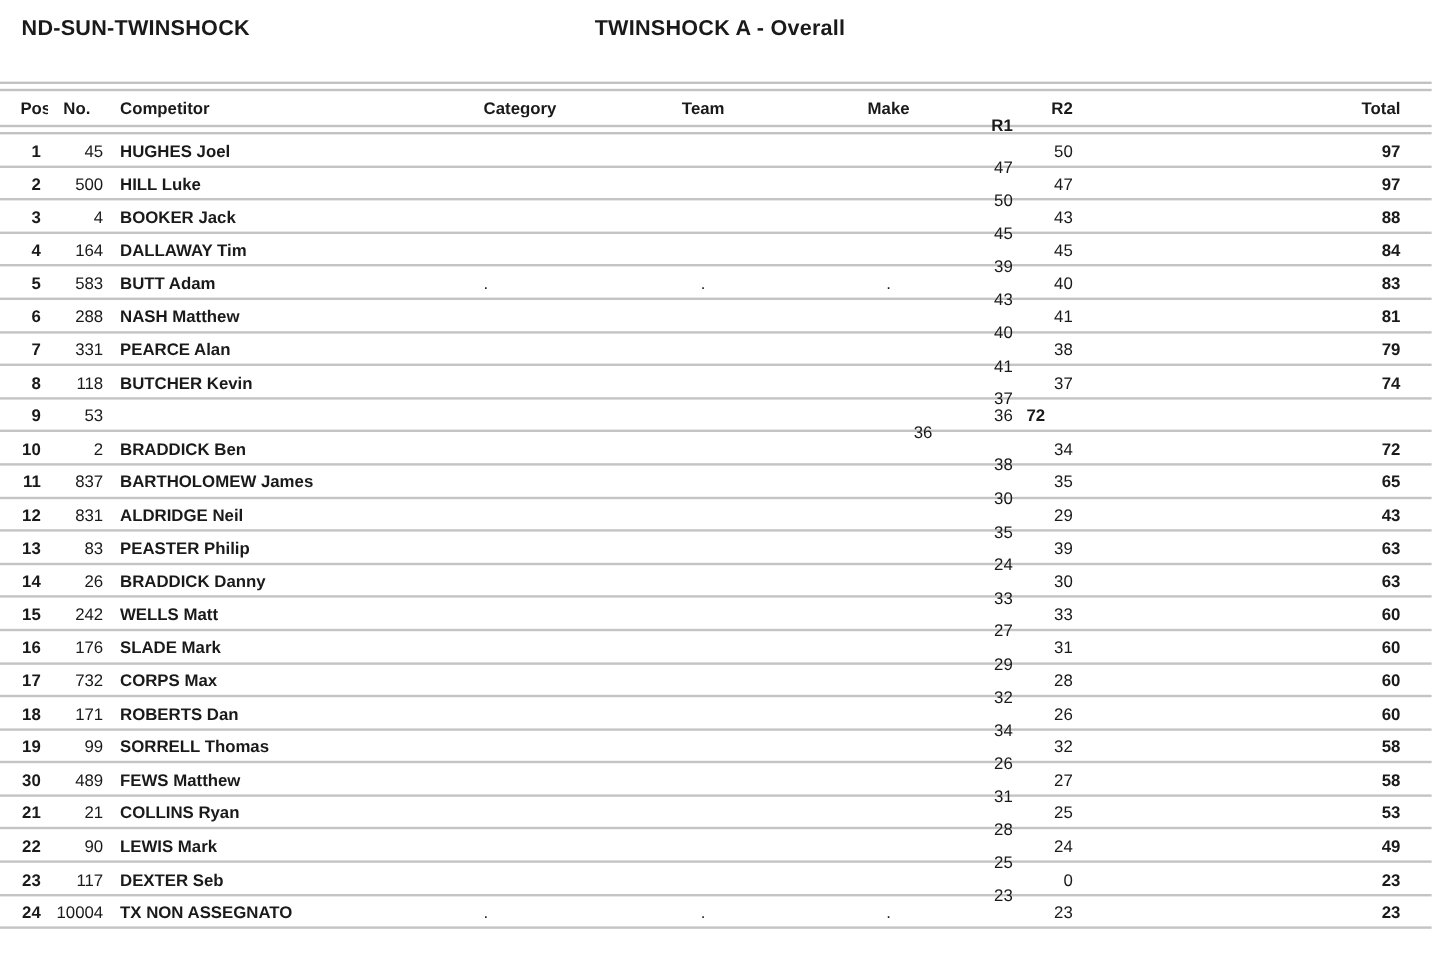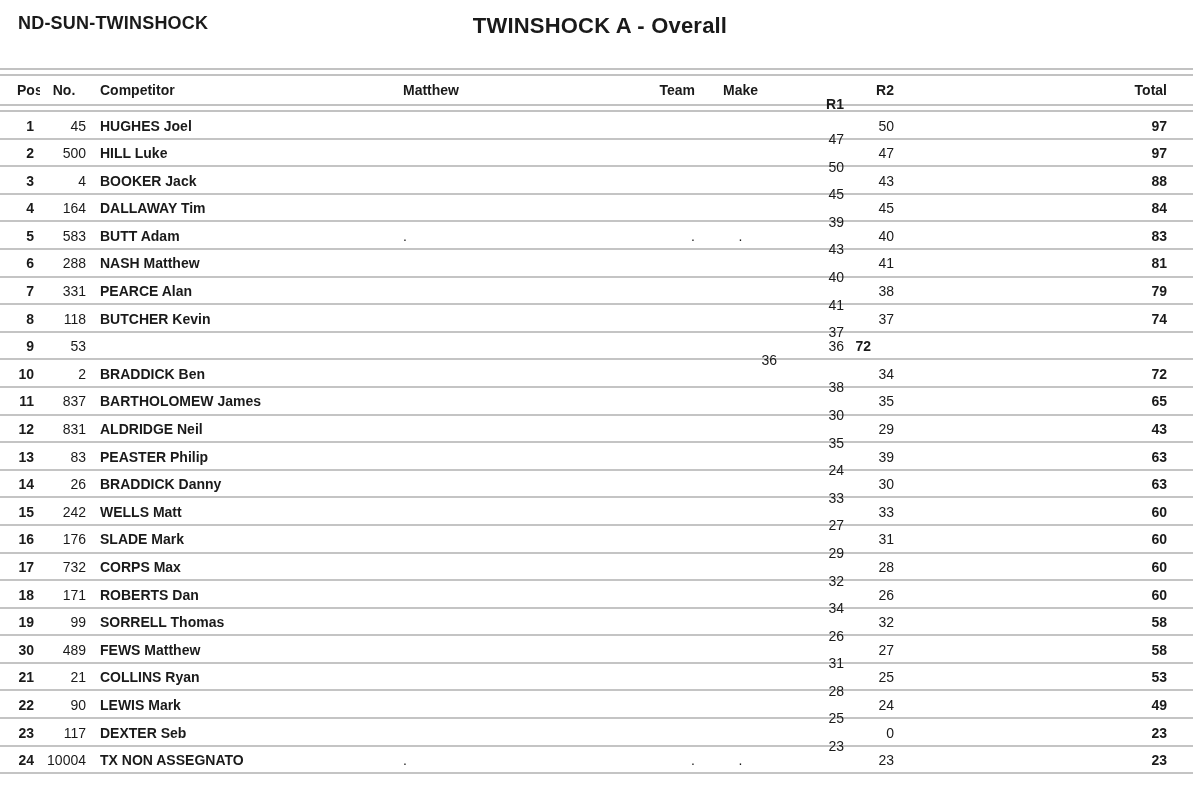--- a/index.html
+++ b/index.html
@@ -16,21 +16,21 @@
   .page { width: 1200px; height: 678px; position: relative; }
 
   
   .topbar { position: relative; height: 68px; }
   .title-left {
     position: absolute; left: 18px; top: 13px;
     font-size: 18px; font-weight: bold; letter-spacing: 0.2px;
   }
   .title-center {
     position: absolute; left: 0; right: 0; top: 13px;
-    text-align: center; font-size: 22px; font-weight: bold; letter-spacing: 0.2px;
+    text-align: center; font-size: 18px; font-weight: bold; letter-spacing: 0.2px;
   }
 
   
   .table { width: 1193px; }
   .dline { height: 2px; background: #c2c2c2; }
   .dline + .dline-gap { height: 4px; }
   .dline-gap { height: 4px; }
 
   .row {
     display: grid;
@@ -43,21 +43,21 @@
     height: 27.6px;
     border-bottom: 2px solid #c4c4c4;
     font-size: 14px;
   }
 
   .cell { overflow: hidden; white-space: nowrap; box-sizing: border-box; }
   .c-pos      { text-align: right; padding-right: 6px;  font-weight: bold; }
   .c-no       { text-align: right; padding-right: 2px; }
   .c-comp     { text-align: left;  padding-left: 12px; font-weight: bold; }
   .c-cat      { text-align: left;  padding-left: 8px; }
-  .c-team     { text-align: right;  padding-left: 7px; }
+  .c-team     { text-align: center;  padding-left: 7px; }
   .c-make     { text-align: center;  padding-left: 6px; }
   .c-r1       { text-align: right; padding-right: 3px; margin-top: 27px; }
   .c-r2       { text-align: right; padding-right: 3px; }
   .c-total    { text-align: right; padding-right: 26px; font-weight: bold; }
 
   .row.header .c-pos  { text-align: right; padding-left: 17px; }
   .row.header .c-no   { text-align: center; padding-right: 0; }
   .row.header .c-r1, .row.header .c-r2 { font-weight: bold; }
 </style>
 </head>
@@ -73,21 +73,21 @@
   <div class="table">
 
     <div class="dline"></div>
     <div class="dline-gap"></div>
     <div class="dline"></div>
 
     <div class="row header">
       <div class="cell c-pos">Pos</div>
       <div class="cell c-no">No.</div>
       <div class="cell c-comp">Competitor</div>
-      <div class="cell c-cat">Matthew</div>
+      <div class="cell c-cat">Category</div>
       <div class="cell c-team">Team</div>
       <div class="cell c-make">Make</div>
       <div class="cell c-r1">R1</div>
       <div class="cell c-r2">R2</div>
       <div class="cell c-total">Total</div>
     </div>
 
     <div class="dline"></div>
     <div class="dline-gap"></div>
     <div class="dline"></div>

